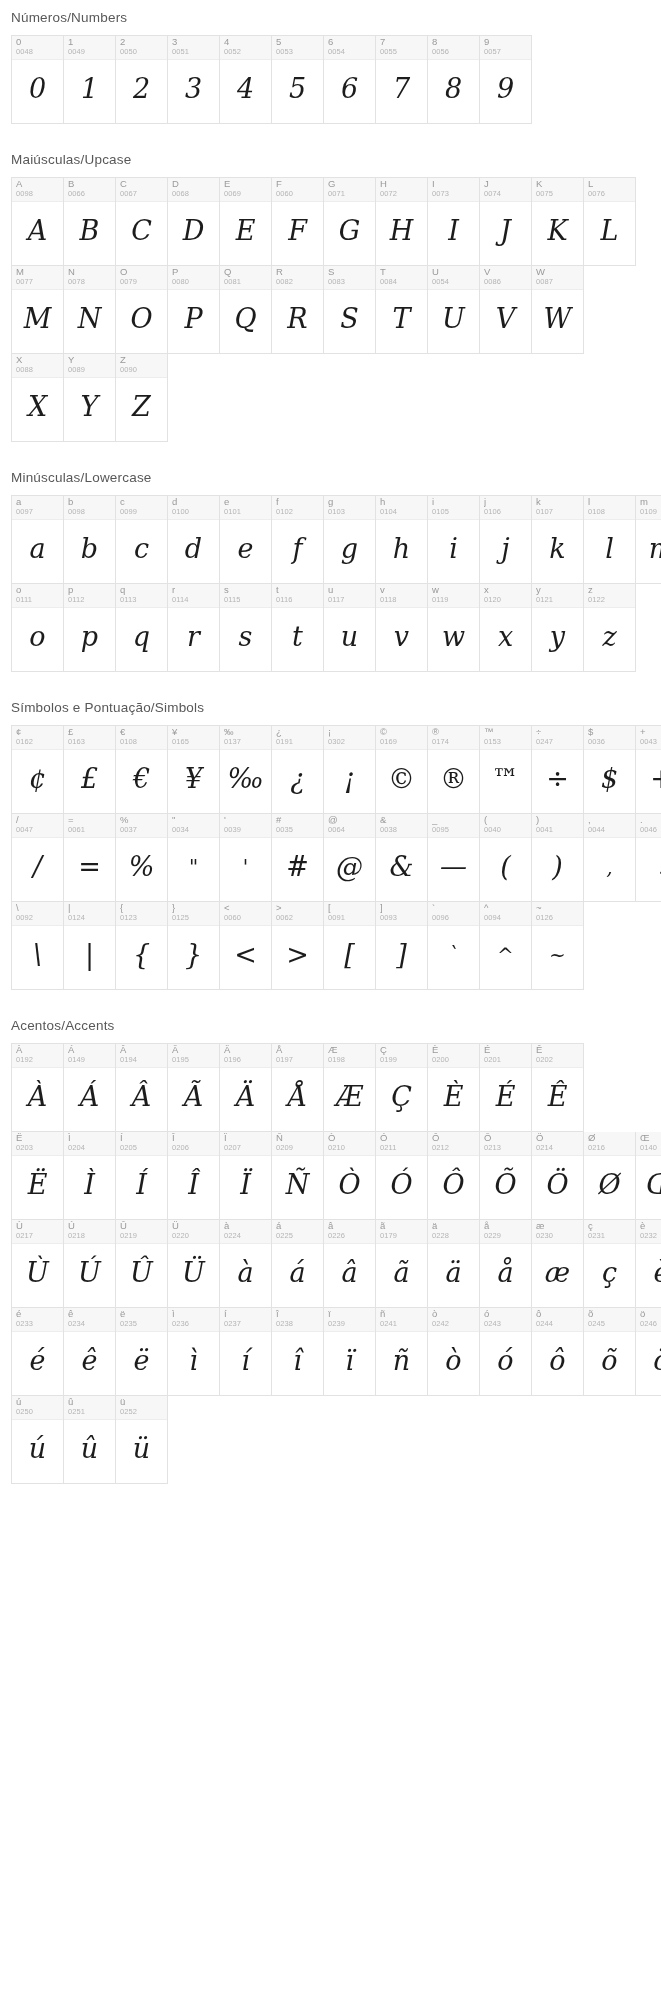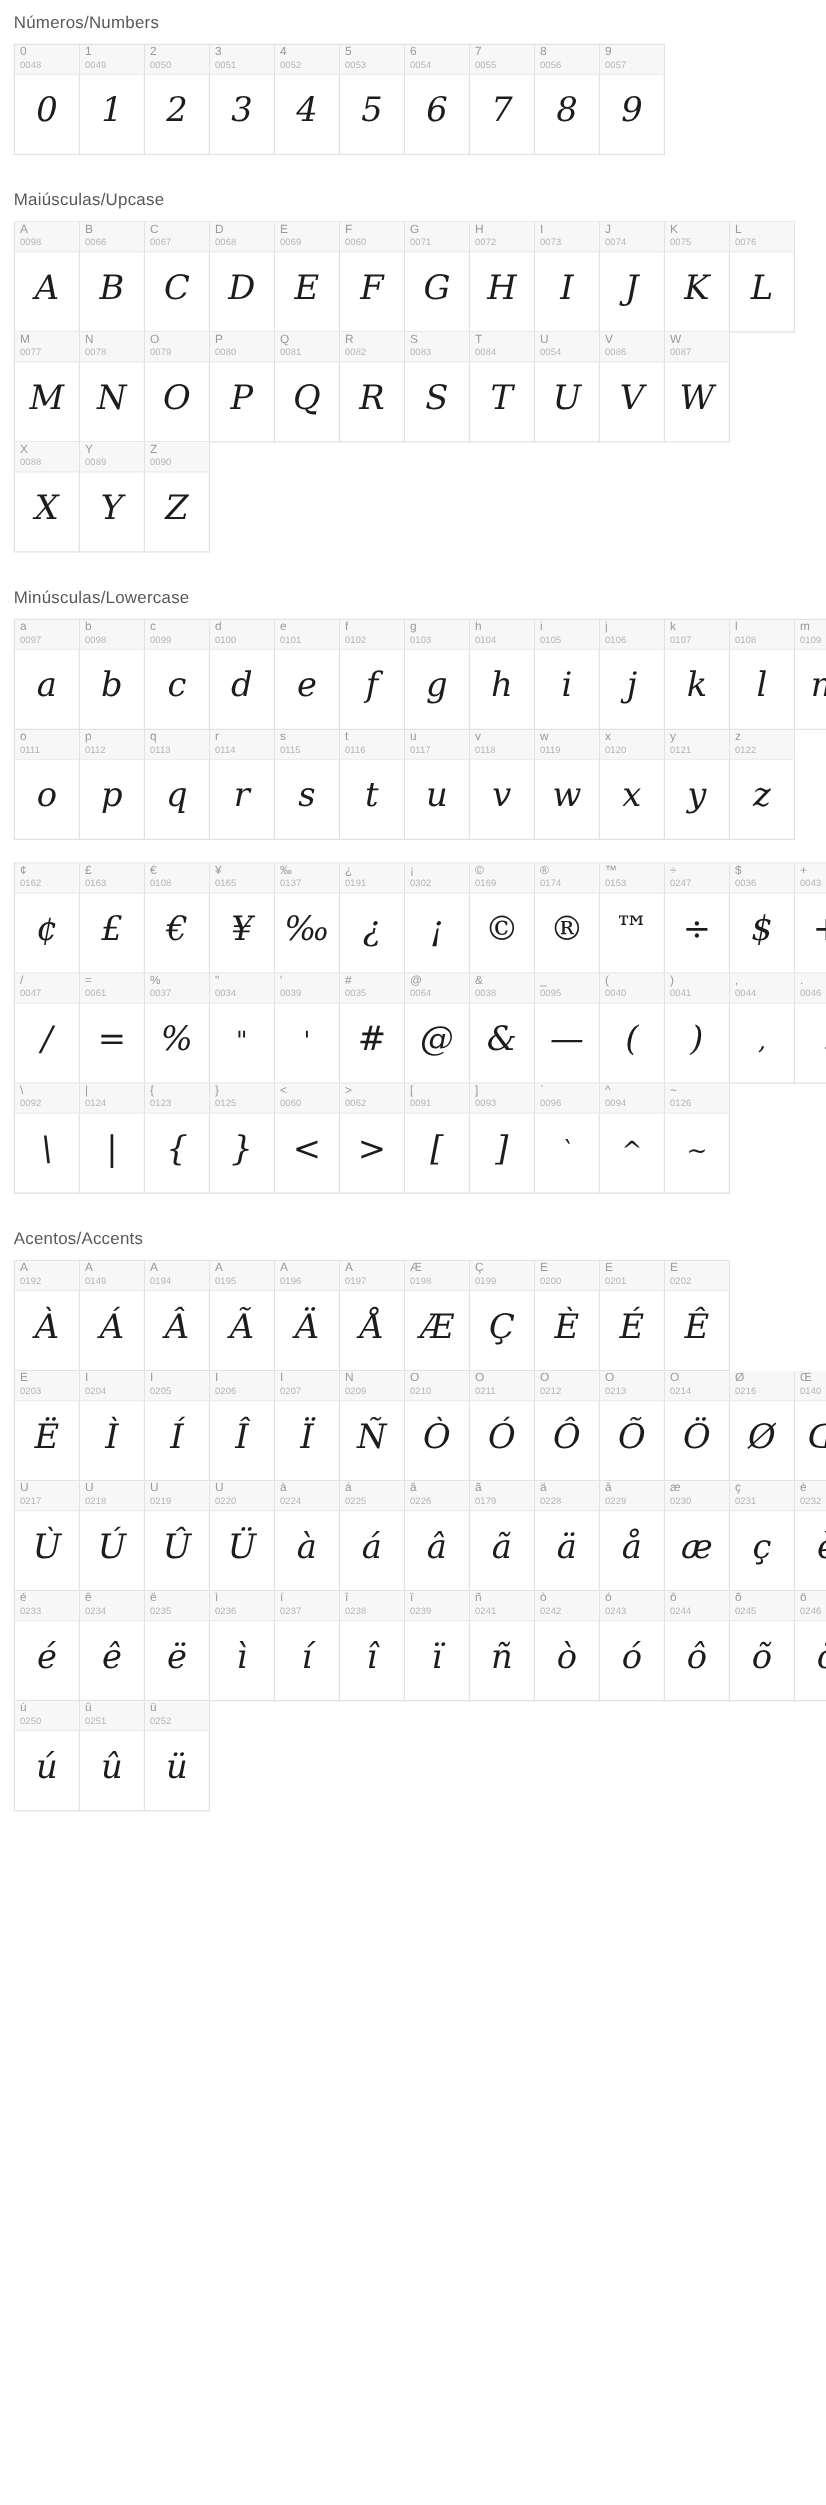--- a/index.html
+++ b/index.html
@@ -538,20 +538,21 @@
             <div class="hdr">
               <span class="ch">z</span>
               <span class="code">0122</span>
             </div>
             <div class="glyph">z</div>
           </div>
         </div>
         <div class="spacer"></div>
       </div>
       <div class="section">
+        <div class="section-title">Símbolos e Pontuação/Simbols</div>
         <div class="grid" style="width: 781px;">
           <div class="cell">
             <div class="hdr">
               <span class="ch">¢</span>
               <span class="code">0162</span>
             </div>
             <div class="glyph">¢</div>
           </div>
           <div class="cell">
             <div class="hdr">

